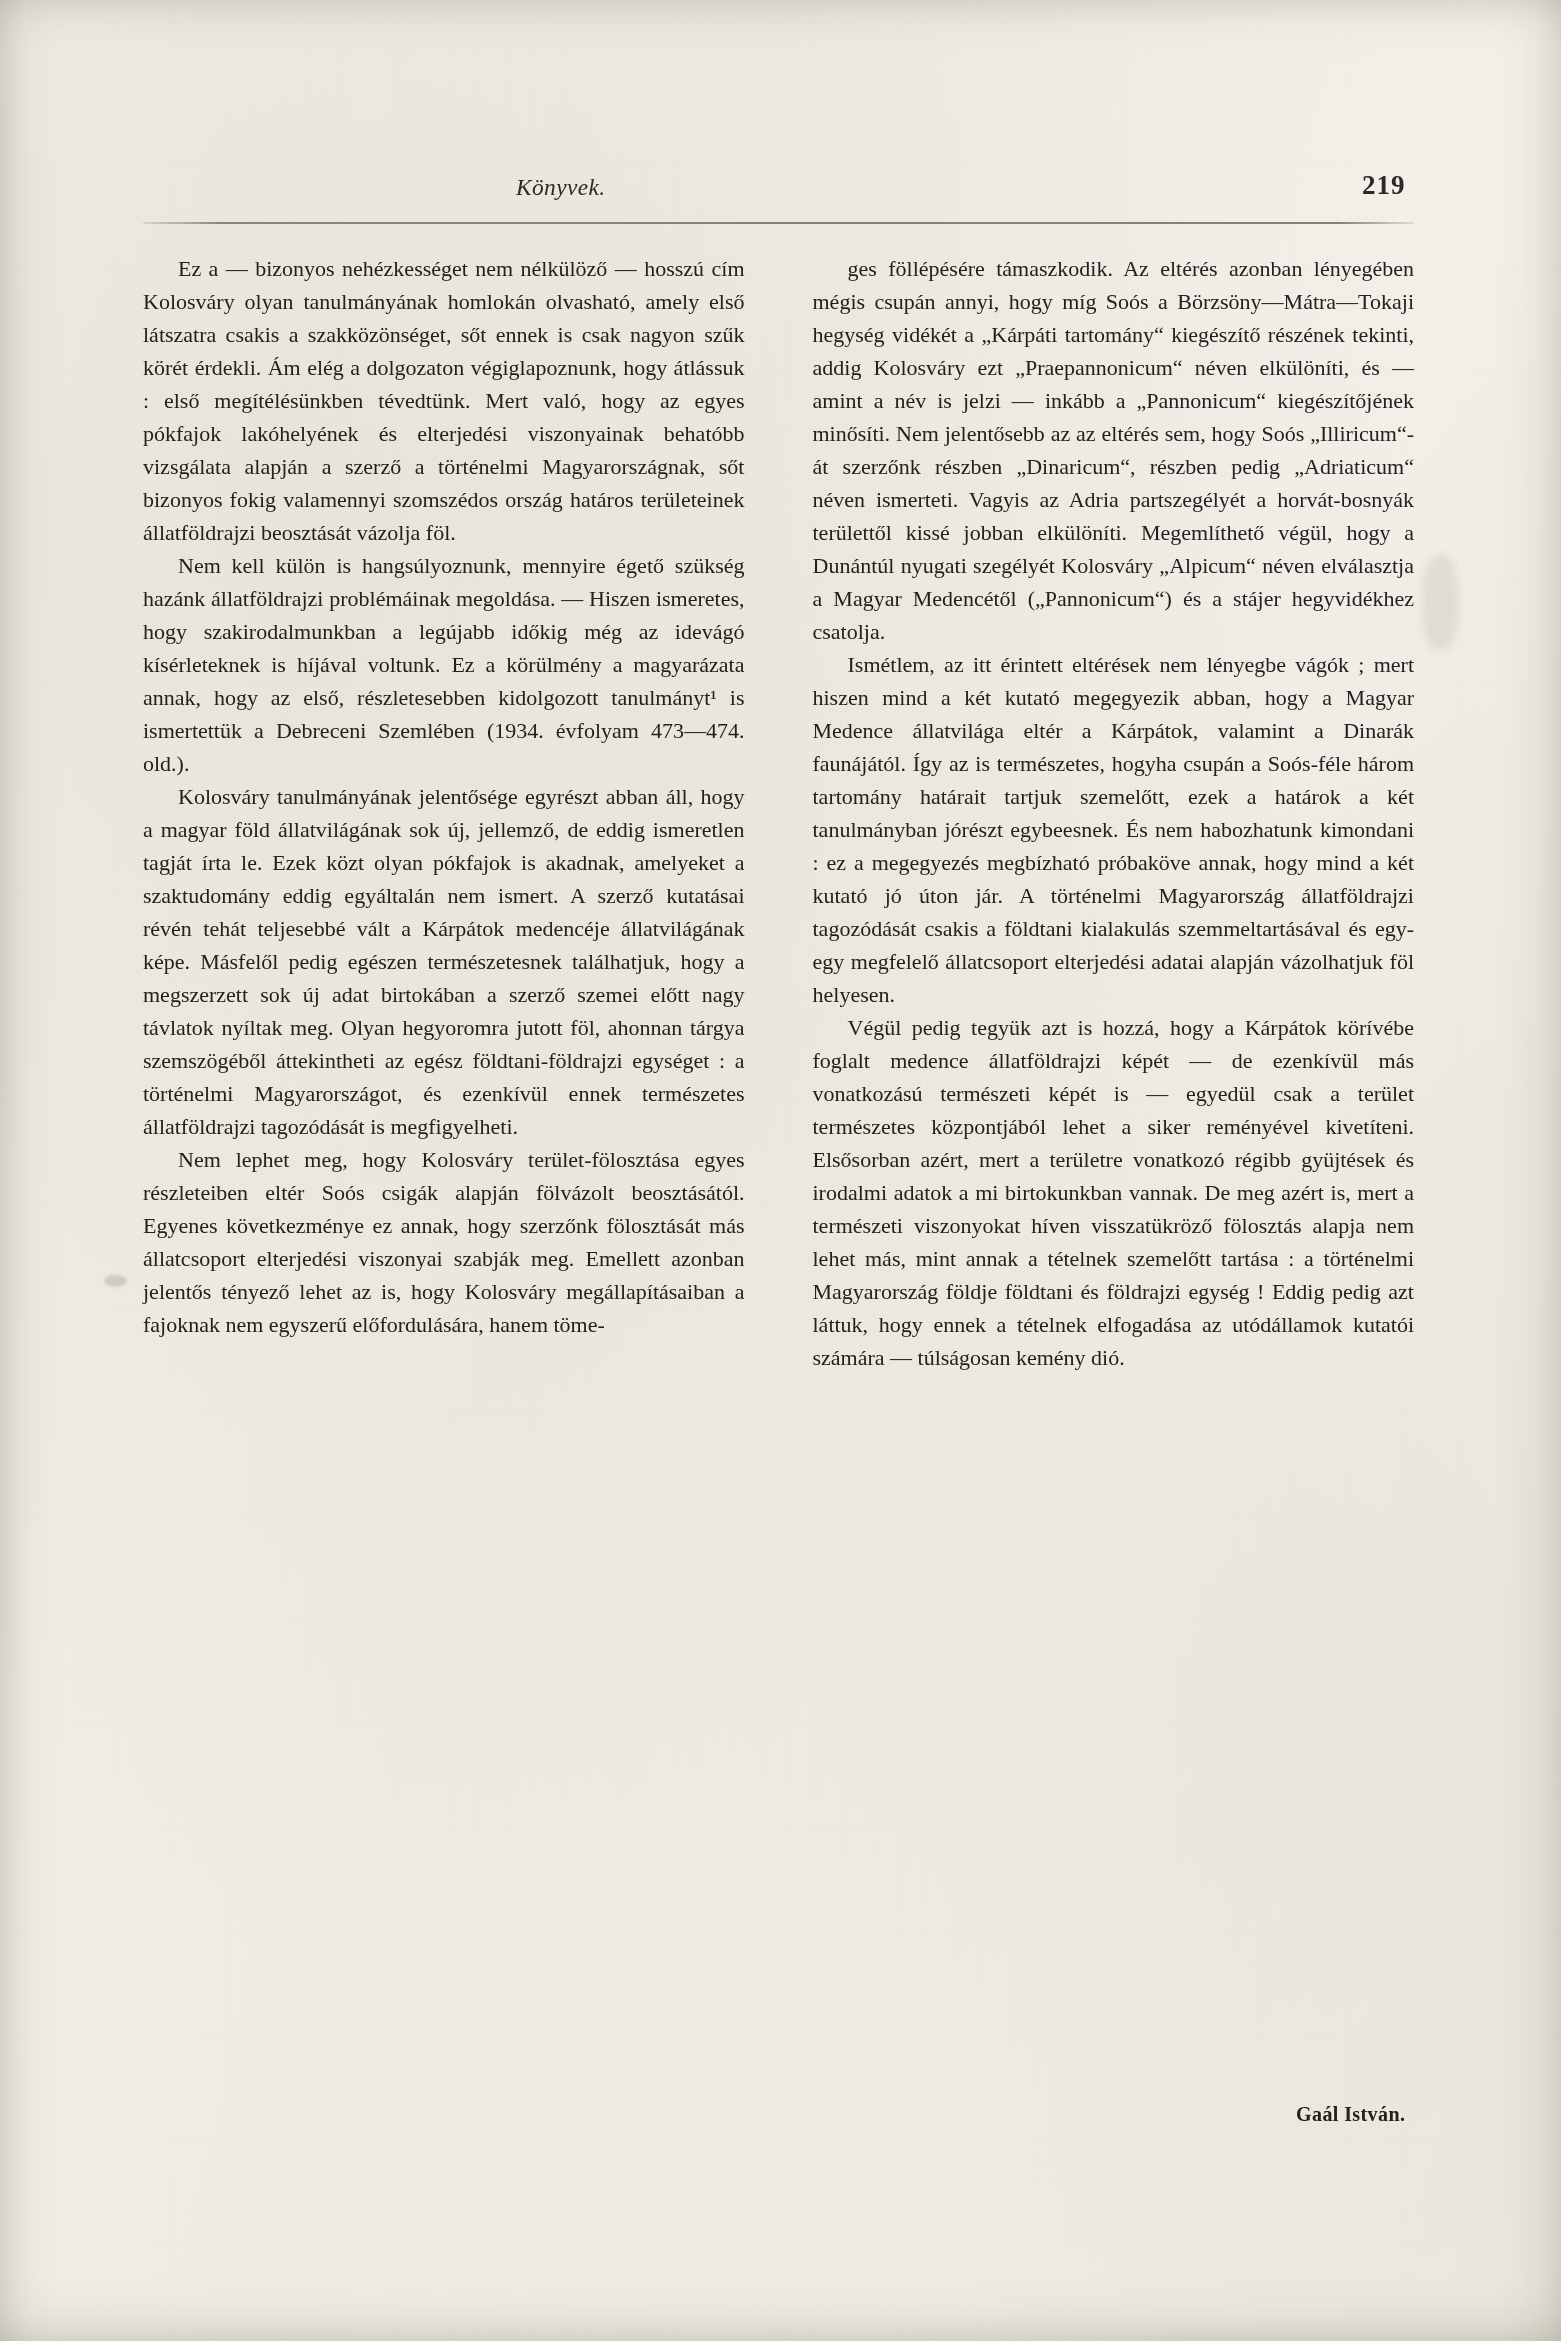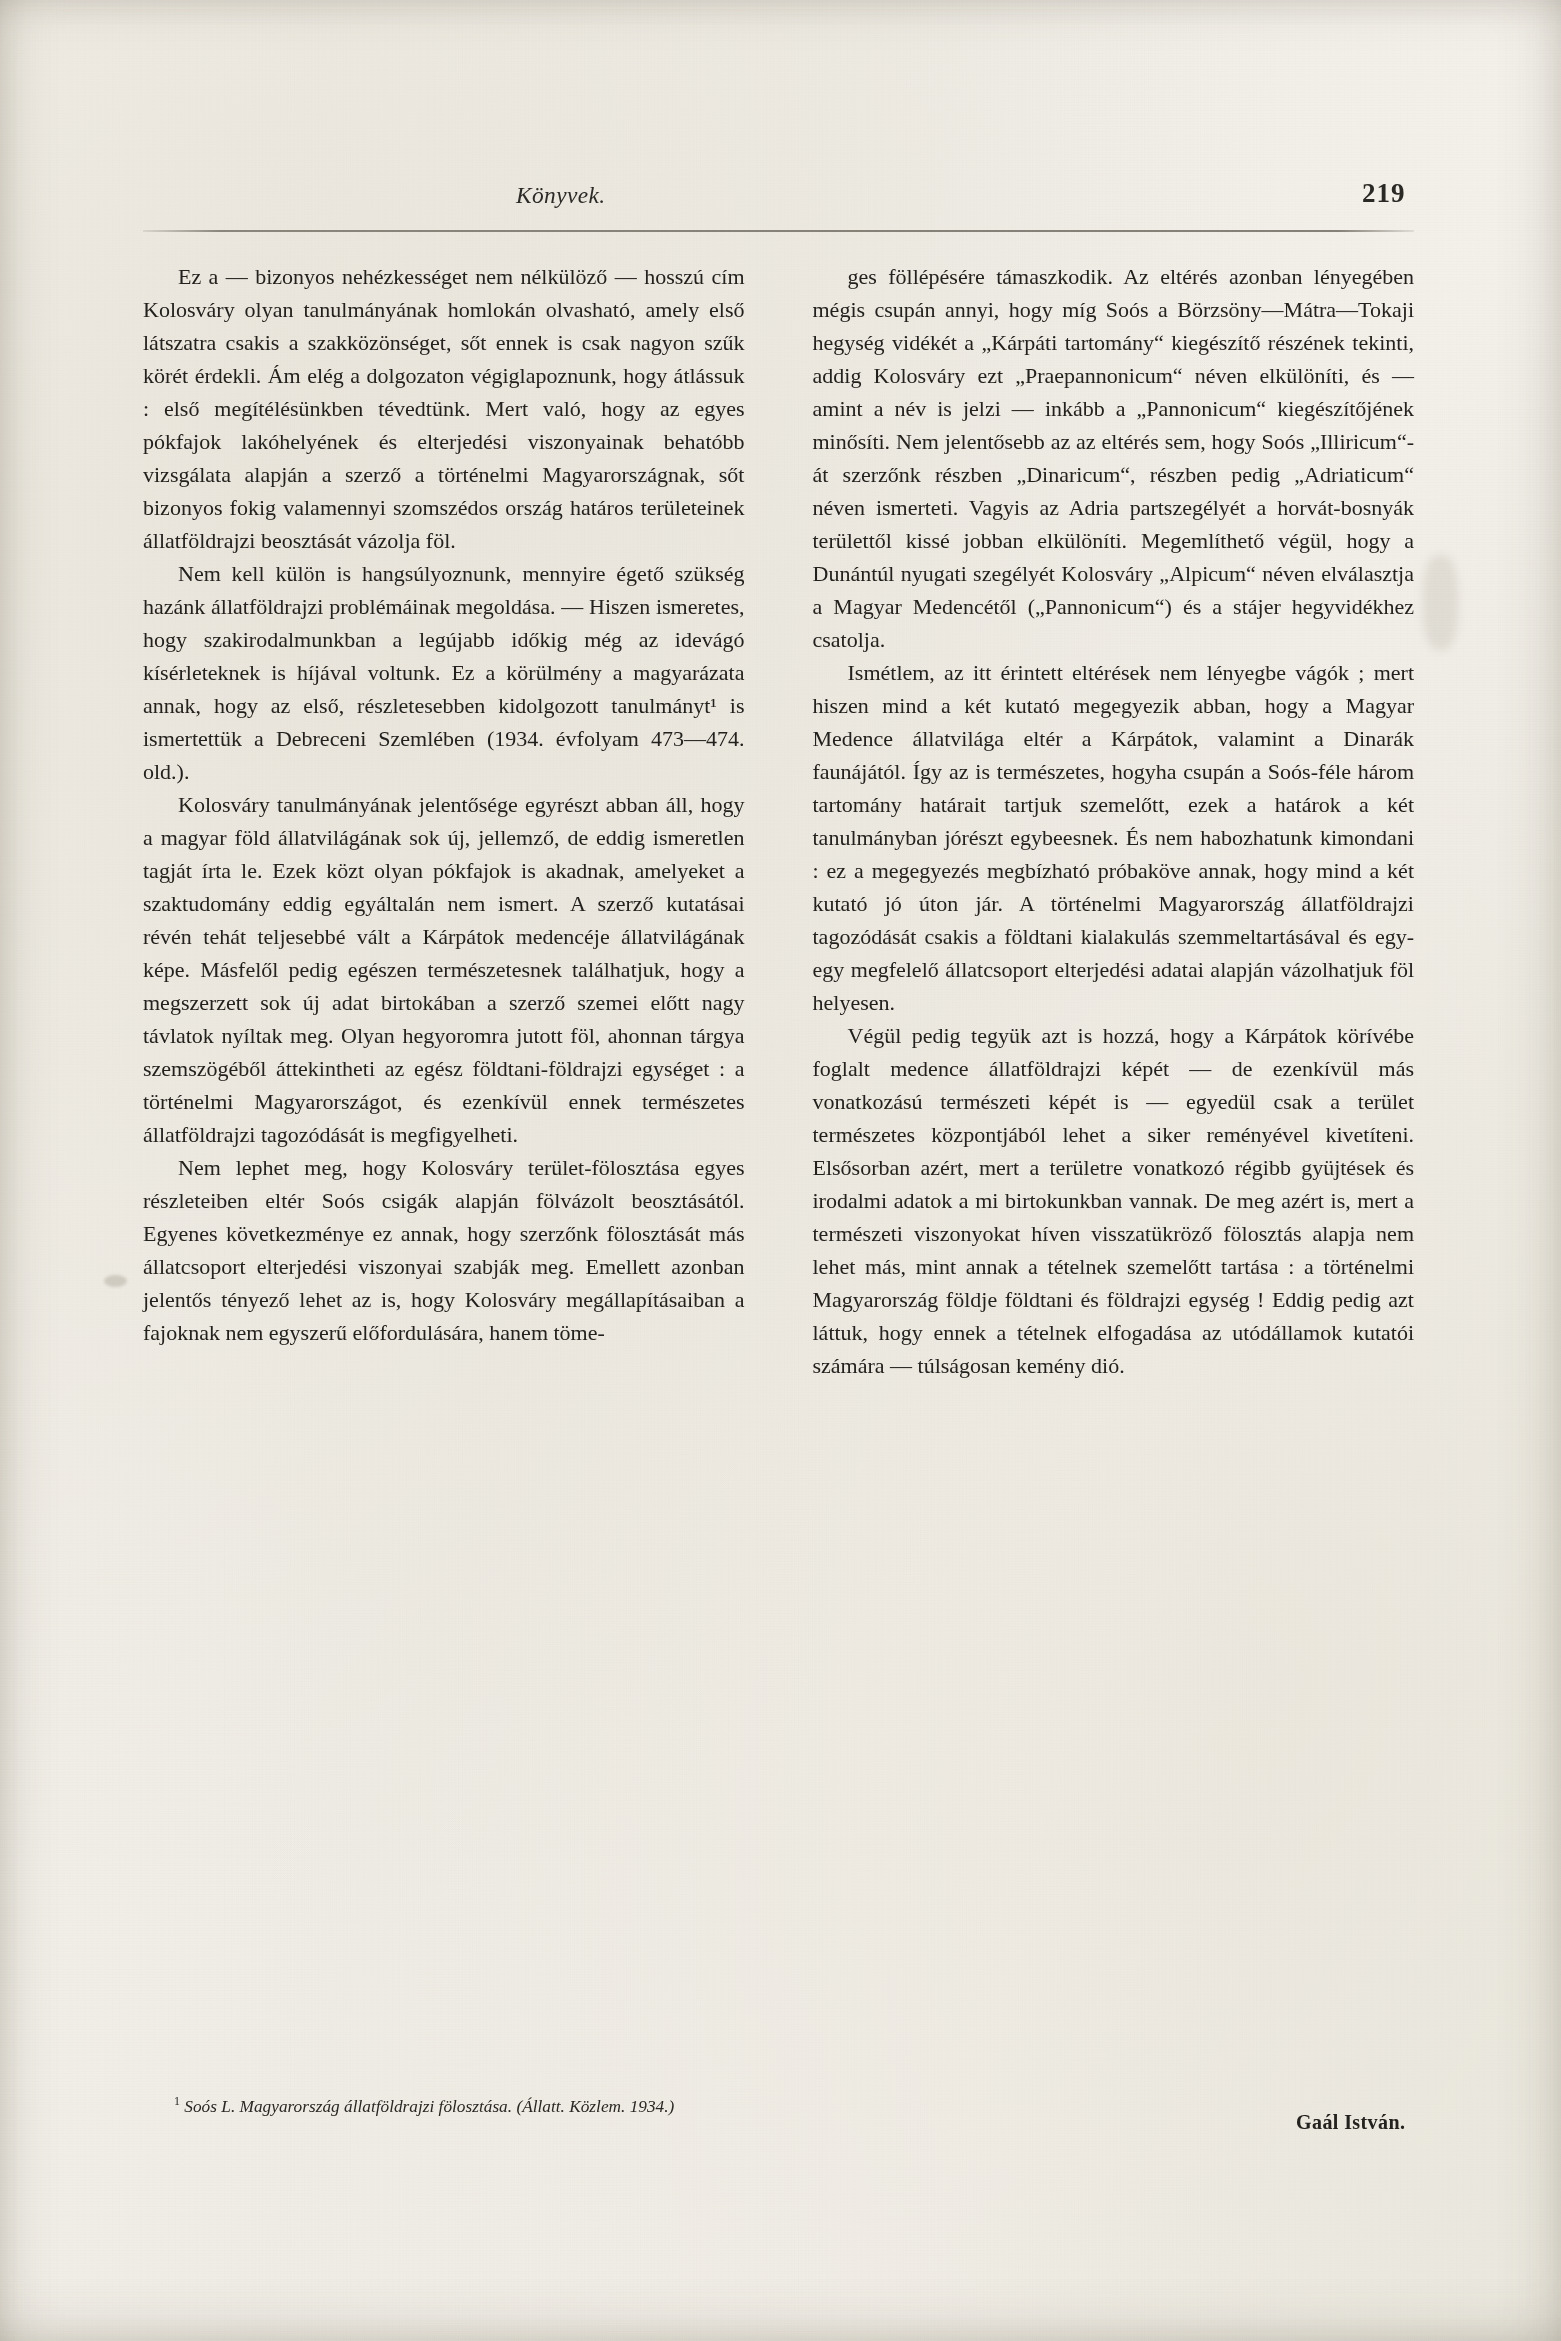--- a/index.html
+++ b/index.html
@@ -37,21 +37,21 @@
     inset: 0;
     pointer-events: none;
     box-shadow: inset 35px 0 61px -43px rgba(90,80,60,0.35),
                 inset -39px 0 69px -48px rgba(90,80,60,0.30),
                 inset 0 35px 61px -48px rgba(90,80,60,0.28),
                 inset 0 -39px 69px -48px rgba(90,80,60,0.30);
   }
   .content {
     position: absolute;
     left: 143px;
-    top: 178px;
+    top: 170px;
     width: 1271px;
     height: 2021px;
   }
   .header-row {
     position: relative;
     height: 56px;
   }
   .running-title {
     position: absolute;
     left: 373px;
@@ -185,21 +185,20 @@
       <div class="col">
         <p class="body">ges föllépésére támaszkodik. Az eltérés azonban lényegében mégis csupán annyi, hogy míg Soós a Börzsöny—Mátra—Tokaji hegység vidékét a „Kárpáti tartomány“ kiegészítő részének tekinti, addig Kolosváry ezt „Praepannonicum“ néven elkülöníti, és — amint a név is jelzi — inkább a „Pannonicum“ kiegészítőjének minősíti. Nem jelentősebb az az eltérés sem, hogy Soós „Illiricum“-át szerzőnk részben „Dinaricum“, részben pedig „Adriaticum“ néven ismerteti. Vagyis az Adria partszegélyét a horvát-bosnyák területtől kissé jobban elkülöníti. Megemlíthető végül, hogy a Dunántúl nyugati szegélyét Kolosváry „Alpicum“ néven elválasztja a Magyar Medencétől („Pannonicum“) és a stájer hegyvidékhez csatolja.</p>
         <p class="body">Ismétlem, az itt érintett eltérések nem lényegbe vágók ; mert hiszen mind a két kutató megegyezik abban, hogy a Magyar Medence állatvilága eltér a Kárpátok, valamint a Dinarák faunájától. Így az is természetes, hogyha csupán a Soós-féle három tartomány határait tartjuk szemelőtt, ezek a határok a két tanulmányban jórészt egybeesnek. És nem habozhatunk kimondani : ez a megegyezés megbízható próbaköve annak, hogy mind a két kutató jó úton jár. A történelmi Magyarország állatföldrajzi tagozódását csakis a földtani kialakulás szemmeltartásával és egy-egy megfelelő állatcsoport elterjedési adatai alapján vázolhatjuk föl helyesen.</p>
         <p class="body">Végül pedig tegyük azt is hozzá, hogy a Kárpátok körívébe foglalt medence állatföldrajzi képét — de ezenkívül más vonatkozású természeti képét is — egyedül csak a terület természetes központjából lehet a siker reményével kivetíteni. Elsősorban azért, mert a területre vonatkozó régibb gyüjtések és irodalmi adatok a mi birtokunkban vannak. De meg azért is, mert a természeti viszonyokat híven visszatükröző fölosztás alapja nem lehet más, mint annak a tételnek szemelőtt tartása : a történelmi Magyarország földje földtani és földrajzi egység ! Eddig pedig azt láttuk, hogy ennek a tételnek elfogadása az utódállamok kutatói számára — túlságosan kemény dió.</p>
       </div>
 
     </div>
 
     <div class="footnote-wrap">
       <div class="fn-rule"></div>
-      <p class="footnote"><span class="fn-mark">1</span> <span class="ital">Soós L. Magyarország állatföldrajzi fölosztása. (Állatt. Közlem. 1934.)</span></p>
     </div>
 
     <div class="signature">Gaál István.</div>
 
   </div>
 
   <div class="edge-shadow"></div>
 </div>
 
 

